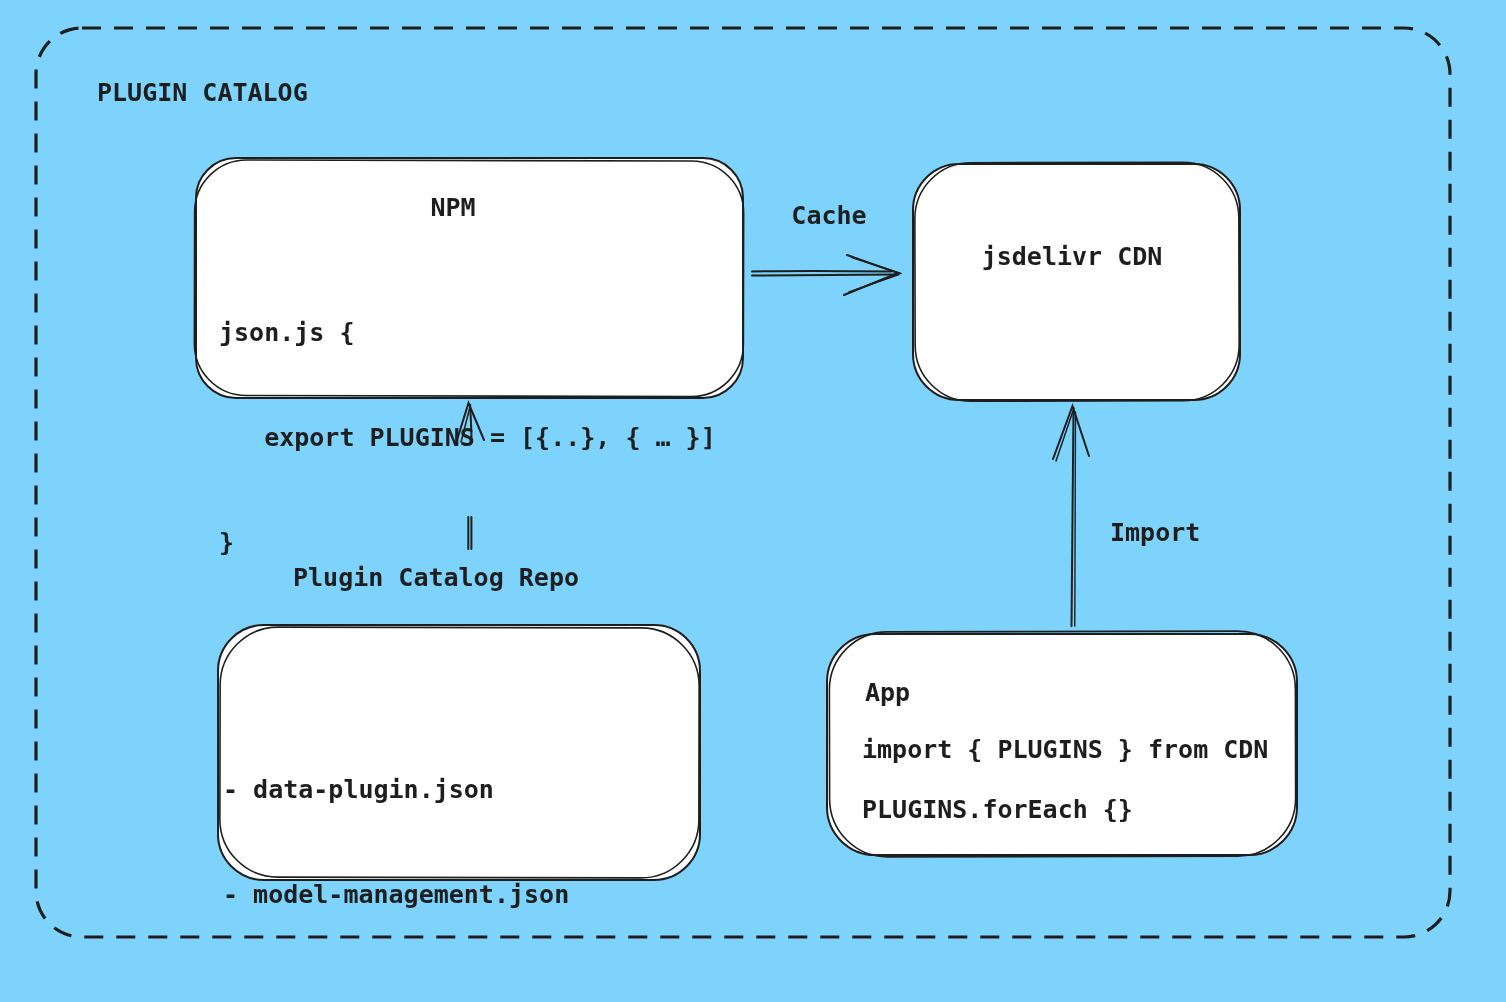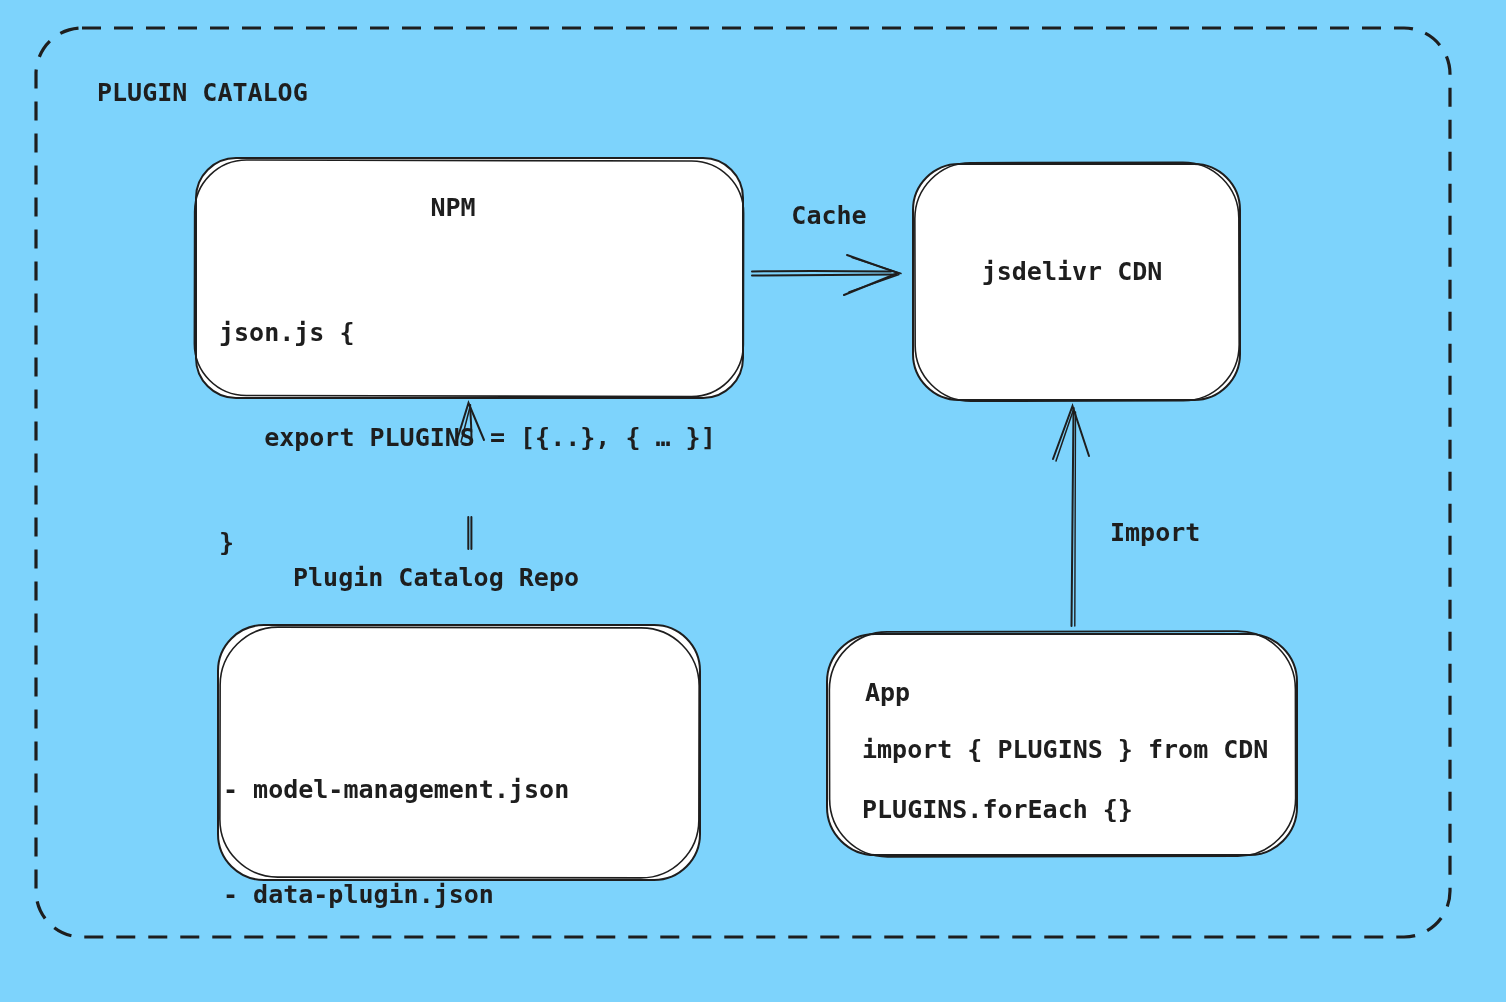--- a/index.html
+++ b/index.html
@@ -84,27 +84,27 @@
 
   <div class="t tc" style="left:453px; top:195px;">NPM</div>
   <div class="t lines" style="left:219px; top:245px;">
     <div>json.js {</div>
     <div>   export PLUGINS = [{..}, { … }]</div>
     <div>}</div>
   </div>
 
   <div class="t tc" style="left:829px; top:203px;">Cache</div>
 
-  <div class="t tc" style="left:1072px; top:259px;">jsdelivr CDN</div>
+  <div class="t tc" style="left:1072px; top:244px;">jsdelivr CDN</div>
 
 
   <div class="t tc" style="left:436px; top:565px;">Plugin Catalog Repo</div>
   <div class="t lines" style="left:223px; top:702px;">
+    <div>- data-plugin.json</div>
     <div>- model-management.json</div>
-    <div>- data-plugin.json</div>
     <div>...</div>
   </div>
 
   <div class="t" style="left:1110px; top:520px;">Import</div>
 
   <div class="t" style="left:865px; top:680px;">App</div>
   <div class="t" style="left:862px; top:737px;">import { PLUGINS } from CDN</div>
   <div class="t" style="left:862px; top:797px;">PLUGINS.forEach {}</div>
 
 </div>

